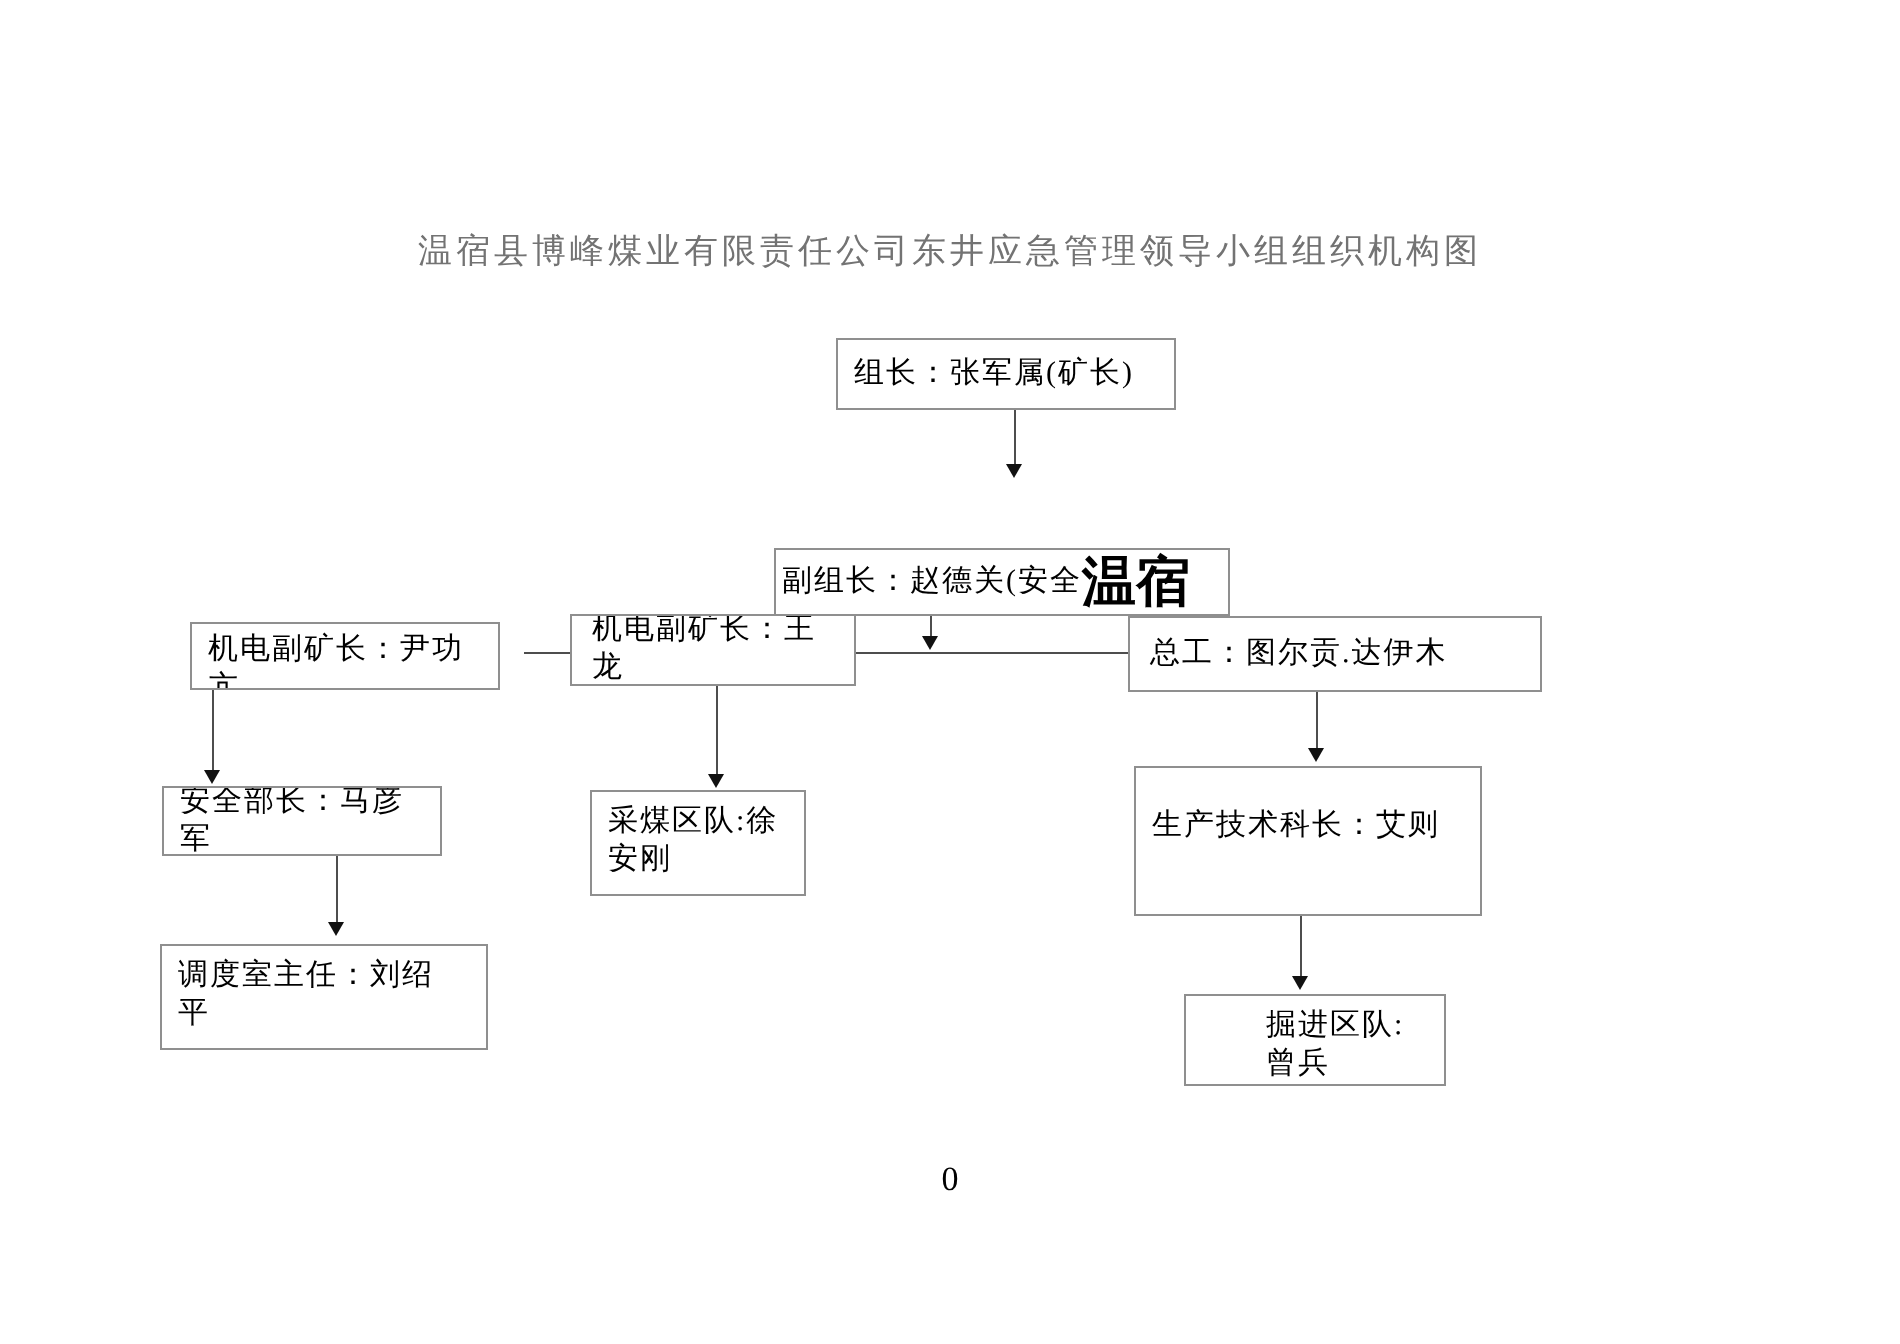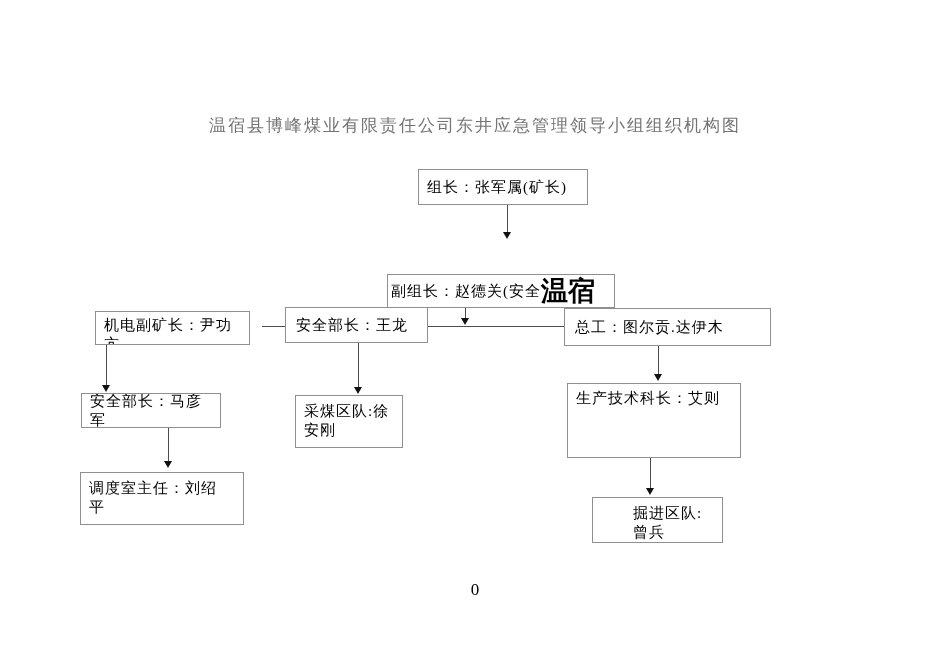--- a/index.html
+++ b/index.html
@@ -18,21 +18,21 @@
   }
   .vcenter{display:flex;align-items:center;}
   .box-leader{left:418px;top:169px;width:170px;height:36px;padding-left:8px;}
   .box-deputy{left:387px;top:242px;width:228px;height:34px;padding-left:3px;margin-top:32px;}
   .box-deputy .emph{font-weight:bold;font-size:27px;letter-spacing:0;line-height:22px;}
   .box-mech{left:95px;top:311px;width:155px;height:34px;}
   .box-prod{left:285px;top:307px;width:143px;height:36px;padding-left:10px;}
   .box-chief{left:564px;top:308px;width:207px;height:38px;padding-left:10px;}
   .box-safety{left:81px;top:393px;width:140px;height:35px;}
   .box-mining{left:295px;top:395px;width:108px;height:53px;padding-top:6px;}
-  .box-tech{left:567px;top:383px;width:174px;height:75px;padding-top:5px;}
+  .box-tech{left:567px;top:383px;width:174px;height:75px;padding-top:20px;}
   .box-dispatch{left:80px;top:472px;width:164px;height:53px;padding-top:6px;}
   .box-tunneling{left:592px;top:497px;width:131px;height:46px;padding-top:6px;padding-left:40px;}
   .vline{position:absolute;width:1px;background:#4d4d4d;}
   .hline{position:absolute;height:1px;background:#4d4d4d;}
   .arrow{
     position:absolute;width:0;height:0;
     border-left:4px solid transparent;border-right:4px solid transparent;
     border-top:7px solid #111;
   }
   .page-number{
@@ -78,21 +78,21 @@
     <span>副组长：赵德关(安全</span>
       <span class="emph">温宿</span>
   </div>
 
   <div class="box box-mech">
     <div>机电副矿长：尹功</div>
     <div>亢</div>
   </div>
 
   <div class="box vcenter box-prod">
-    <span>安全部长：王龙</span>
+    <span>机电副矿长：王龙</span>
   </div>
 
   <div class="box vcenter box-chief">
     <span>总工：图尔贡.达伊木</span>
   </div>
 
   <div class="box vcenter box-safety">
     <span>安全部长：马彦军</span>
   </div>
 

